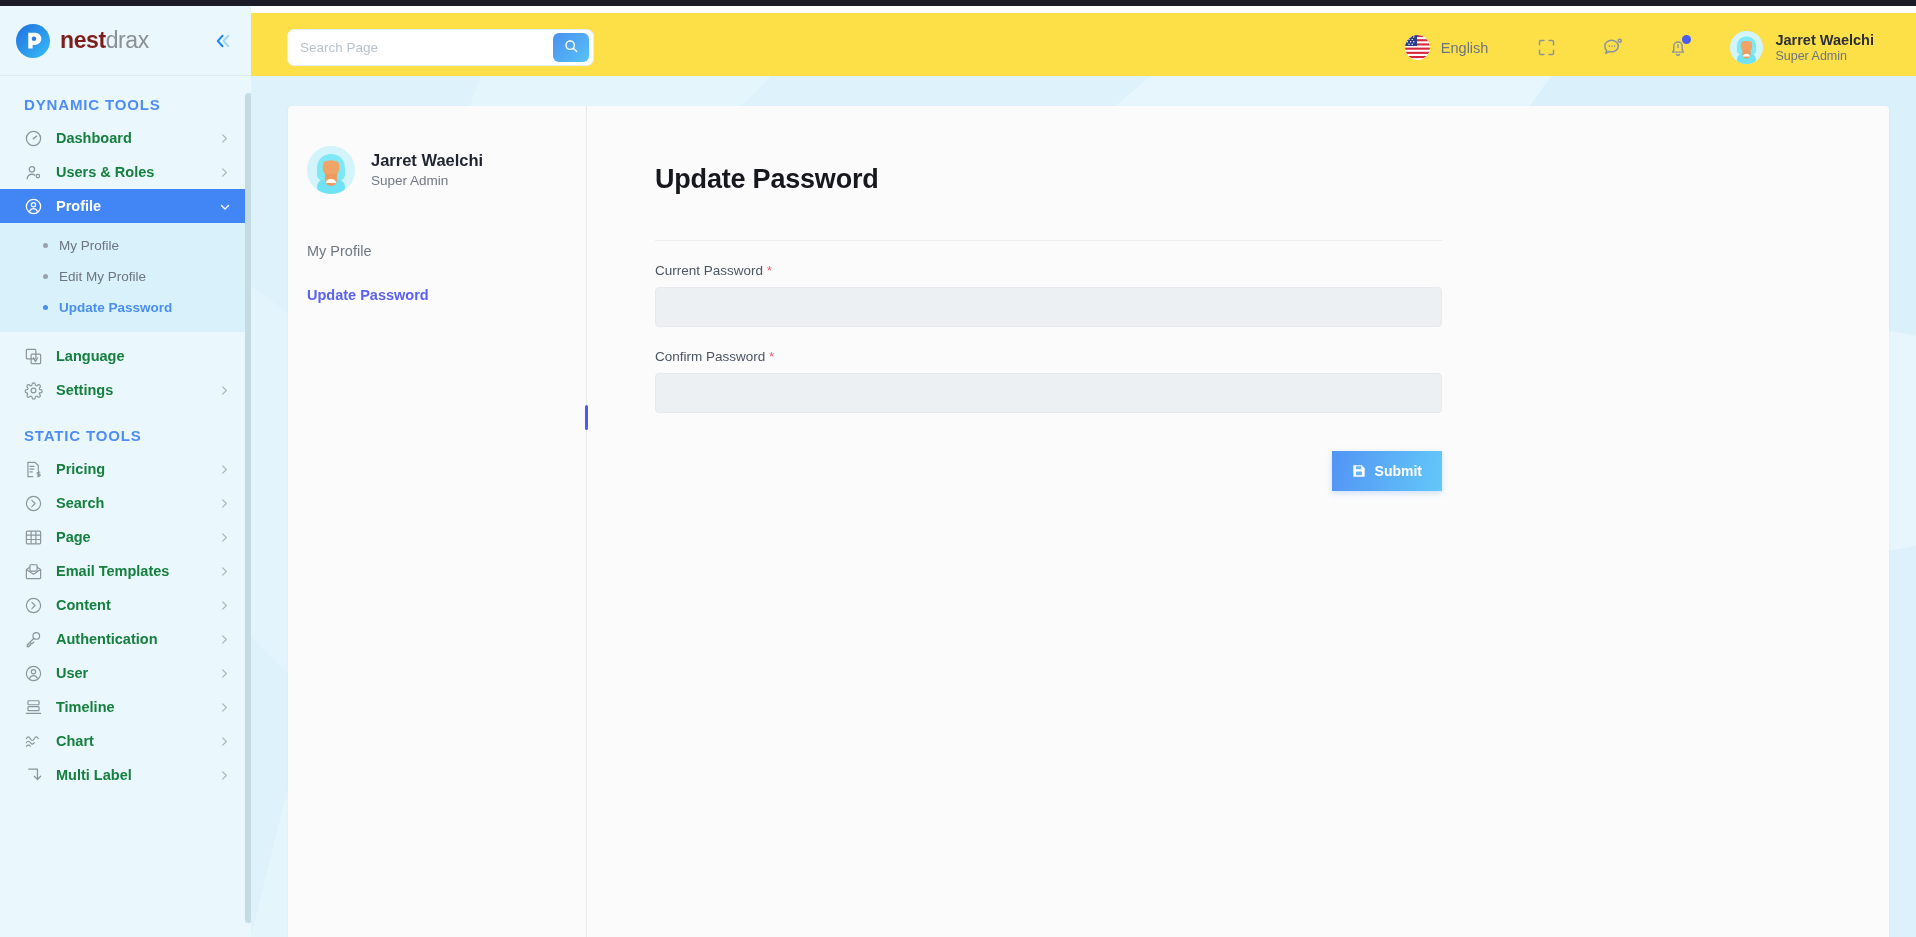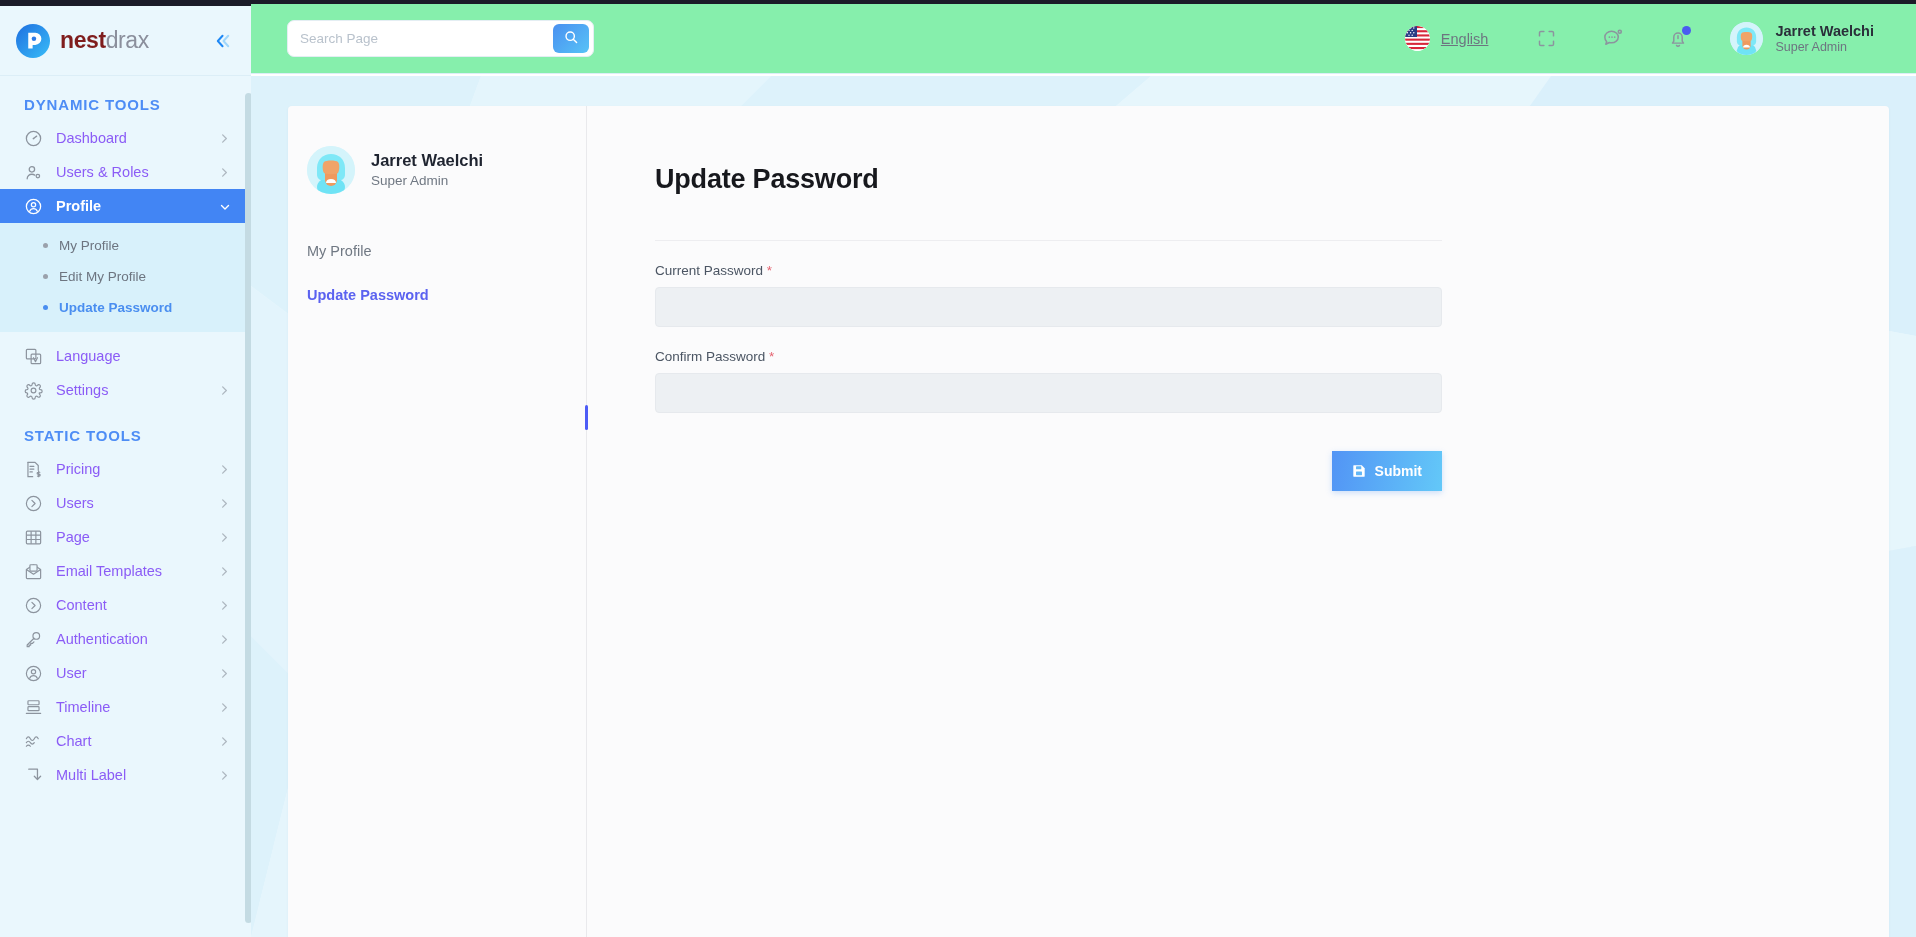--- a/index.html
+++ b/index.html
@@ -51,21 +51,21 @@
     position:absolute; top:17px; left:245px; width:7px; height:830px;
     background:#c4dbe3; border-radius:4px;
   }
   .nav-section{
     font-size:15px; font-weight:bold; letter-spacing:.85px;
     color:#4e8df5; padding:20px 0 8px 24px; text-transform:uppercase;
   }
   .nav-item{
     height:34px; display:flex; align-items:center;
     padding:0 21px 0 24px; gap:13px; cursor:pointer;
-    color:#8b5cf6; font-size:14.5px;
+    color:#15803d; font-size:14.5px;font-weight:bold;
   }
   .nav-item .ico{ width:19px; height:19px; flex:0 0 19px; line-height:0; }
   .nav-item .lbl{ flex:1; white-space:nowrap; }
   .nav-item .chev{ width:11px; height:11px; line-height:0; opacity:.75; }
   .nav-item.active{
     background:#4285f4; color:#fff; font-weight:bold;
   }
   .nav-item.active .chev{ opacity:1; }
 
   .submenu{ background:#d8f1fb; padding:7px 0 9px 0; }
@@ -74,22 +74,22 @@
     padding-left:43px; font-size:13.5px; color:#6d7580; cursor:pointer;
   }
   .sub-item .dot{
     width:5px; height:5px; border-radius:50%; background:#9aa1ab; flex:0 0 5px;
   }
   .sub-item.current{ color:#4a8ef0; font-weight:bold; }
   .sub-item.current .dot{ background:#4a8ef0; }
 
   
   .header{
-    position:absolute; left:251px; top:4px; width:1665px; height:70px;
-    background:#86efac; border-bottom:1px solid #dceef7;
+    position:absolute; left:251px; top:13px; width:1665px; height:70px;
+    background:#fde047; border-bottom:1px solid #dceef7;
     display:flex; align-items:center;
   }
   .search-wrap{
     margin-left:36px; width:307px; height:37px; background:#fff;
     border:1px solid #e4eef3; border-radius:7px;
     display:flex; align-items:center; overflow:hidden;
   }
   .search-input{
     flex:1; border:0; outline:0; background:transparent;
     padding:0 12px; font-size:13.5px; color:#4a5160;
@@ -103,21 +103,21 @@
   }
 
   .hdr-right{
     margin-left:auto; display:flex; align-items:center; gap:0; padding-right:42px;
   }
   .lang{ display:flex; align-items:center; gap:11px; cursor:pointer; margin-right:44px; }
   .flag{
     width:25px; height:25px; border-radius:50%; overflow:hidden; flex:0 0 25px;
     position:relative; background:#fff; line-height:0;
   }
-  .lang-txt{ font-size:14.5px; color:#6d7580;text-decoration:underline; }
+  .lang-txt{ font-size:14.5px; color:#6d7580; }
   .hdr-icon{
     width:28px; height:28px; margin-right:38px; cursor:pointer; line-height:0;
     display:flex; align-items:center; justify-content:center; position:relative;
   }
   .badge-dot{
     position:absolute; right:1px; top:1px; width:9px; height:9px;
     border-radius:50%; background:#4a5bf0;
   }
   .user-box{ display:flex; align-items:center; gap:12px; cursor:pointer; }
   .avatar-sm{
@@ -335,21 +335,21 @@
       </span>
     </div>
 
     <div class="nav-item">
       <span class="ico">
         <svg width="19" height="19" viewBox="0 0 24 24" fill="none" stroke="#8c949e" stroke-width="1.5">
           <circle cx="12" cy="12" r="9"></circle>
             <path d="M10 8l4 4-4 4" stroke-linecap="round" stroke-linejoin="round"></path>
         </svg>
       </span>
-      <span class="lbl">Users</span>
+      <span class="lbl">Search</span>
       <span class="chev">
         <svg width="11" height="11" viewBox="0 0 12 12">
             <path d="M4 2l4 4-4 4" stroke="#9aa2ac" stroke-width="1.4" fill="none" stroke-linecap="round" stroke-linejoin="round"></path>
           </svg>
       </span>
     </div>
 
     <div class="nav-item">
       <span class="ico">
         <svg width="19" height="19" viewBox="0 0 24 24" fill="none" stroke="#8c949e" stroke-width="1.5">

